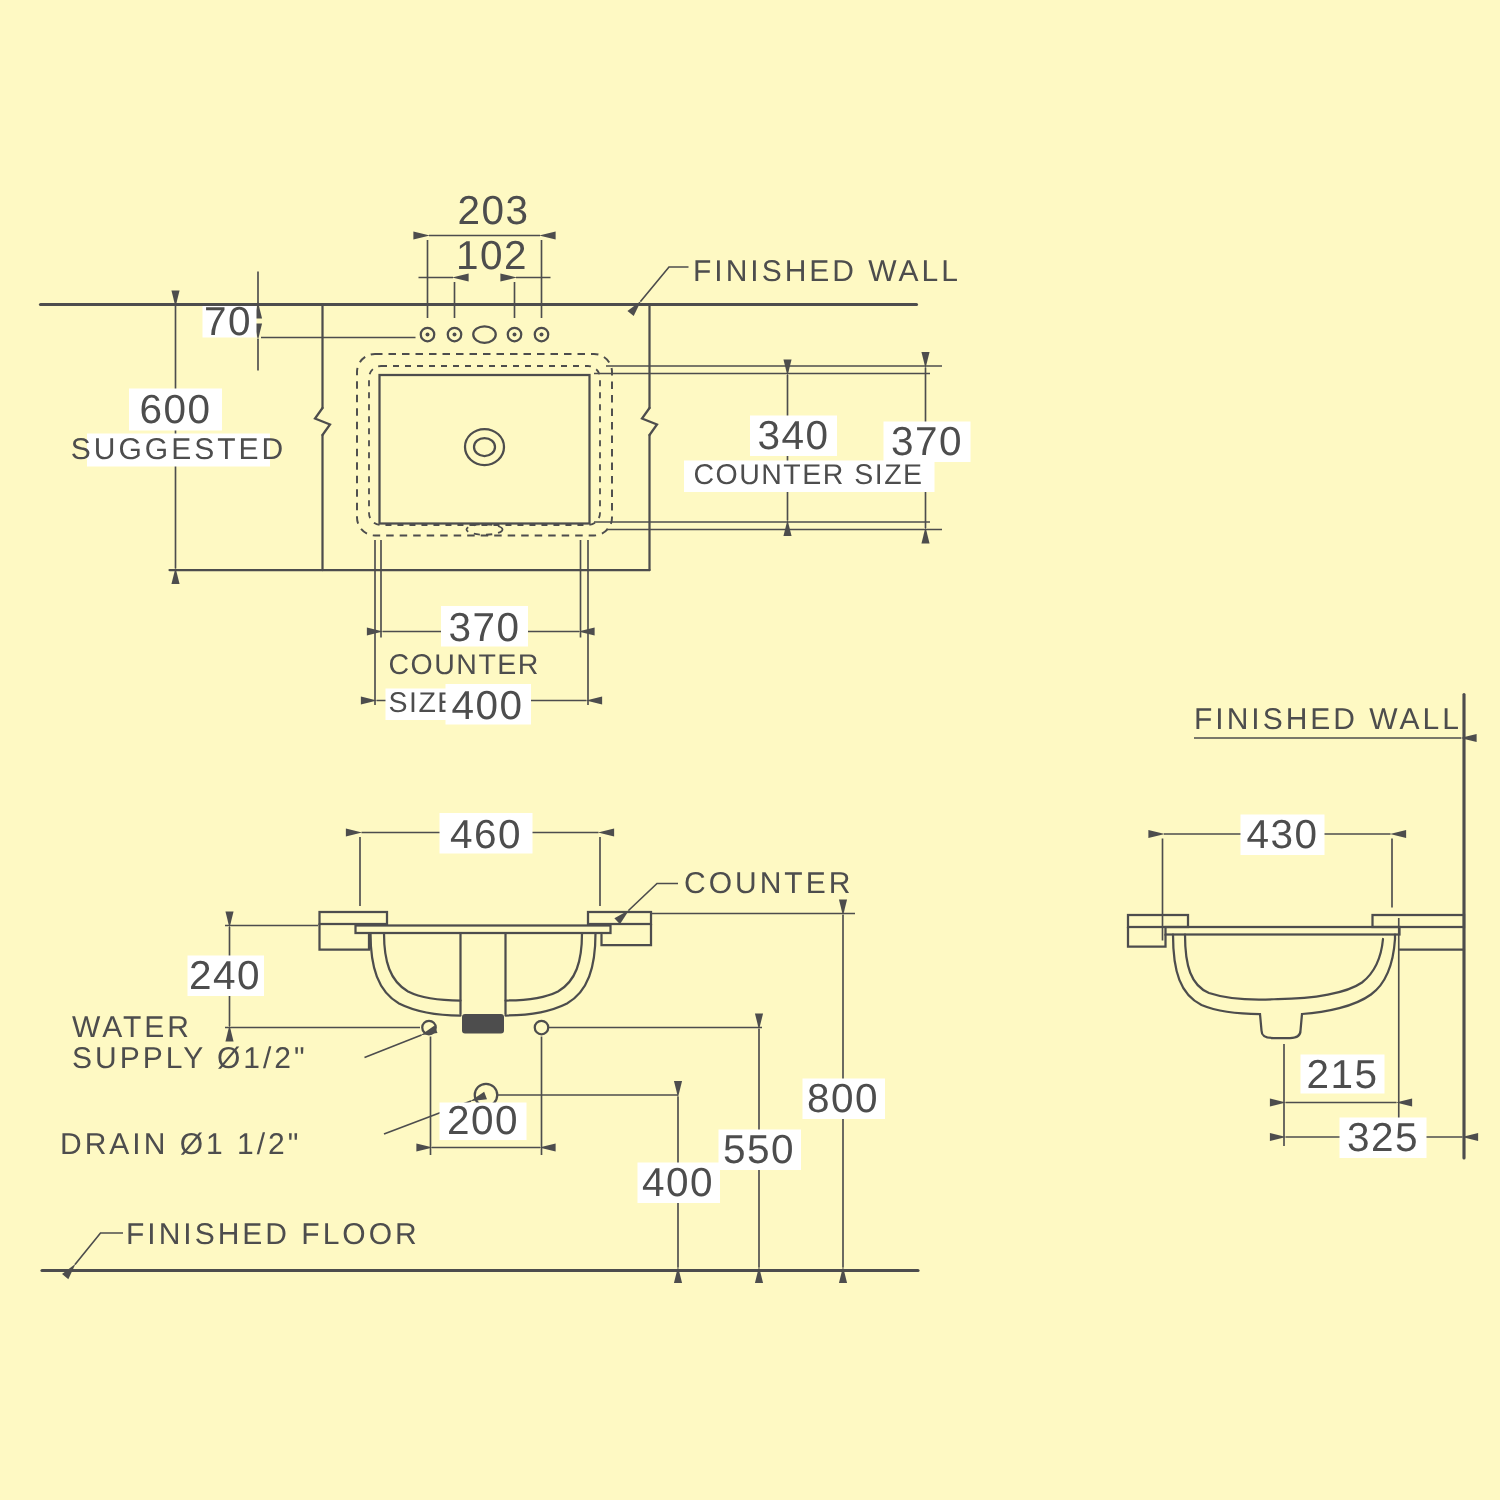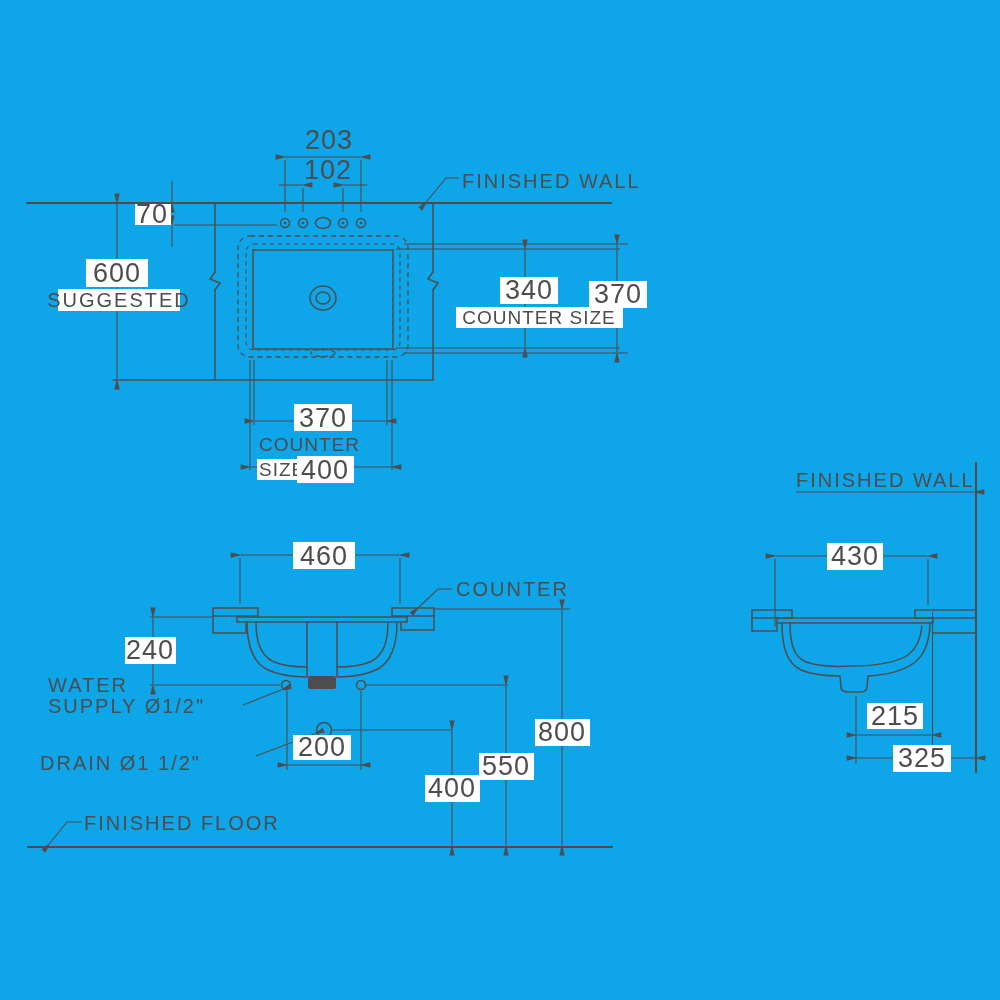--- a/index.html
+++ b/index.html
@@ -1,16 +1,16 @@
 <!DOCTYPE html>
 <html><head>
 <meta charset="utf-8">
 <style>
   html,body{margin:0;padding:0;background:#fff;}
-  .stage{position:relative;width:1000px;height:1000px;background:#0ea5e9;overflow:hidden;
+  .stage{position:relative;width:1000px;height:1000px;background:#fef9c3;overflow:hidden;
          font-family:"Liberation Sans", sans-serif;}
   svg{position:absolute;left:0;top:0;}
   
   .ln   {stroke:#4d4d4d;stroke-width:1.5;fill:none;stroke-linecap:round;}
   .thick{stroke:#4d4d4d;stroke-width:2.1;fill:none;stroke-linecap:round;}
   .thin {stroke:#4d4d4d;stroke-width:1.1;fill:none;}
   .dash1{stroke:#4d4d4d;stroke-width:1.3;fill:none;stroke-dasharray:5 4;}
   .dash2{stroke:#4d4d4d;stroke-width:1.2;fill:none;stroke-dasharray:4 4;}
   .fillg{fill:#4d4d4d;stroke:none;}
   .wbg  {fill:#ffffff;stroke:none;}

